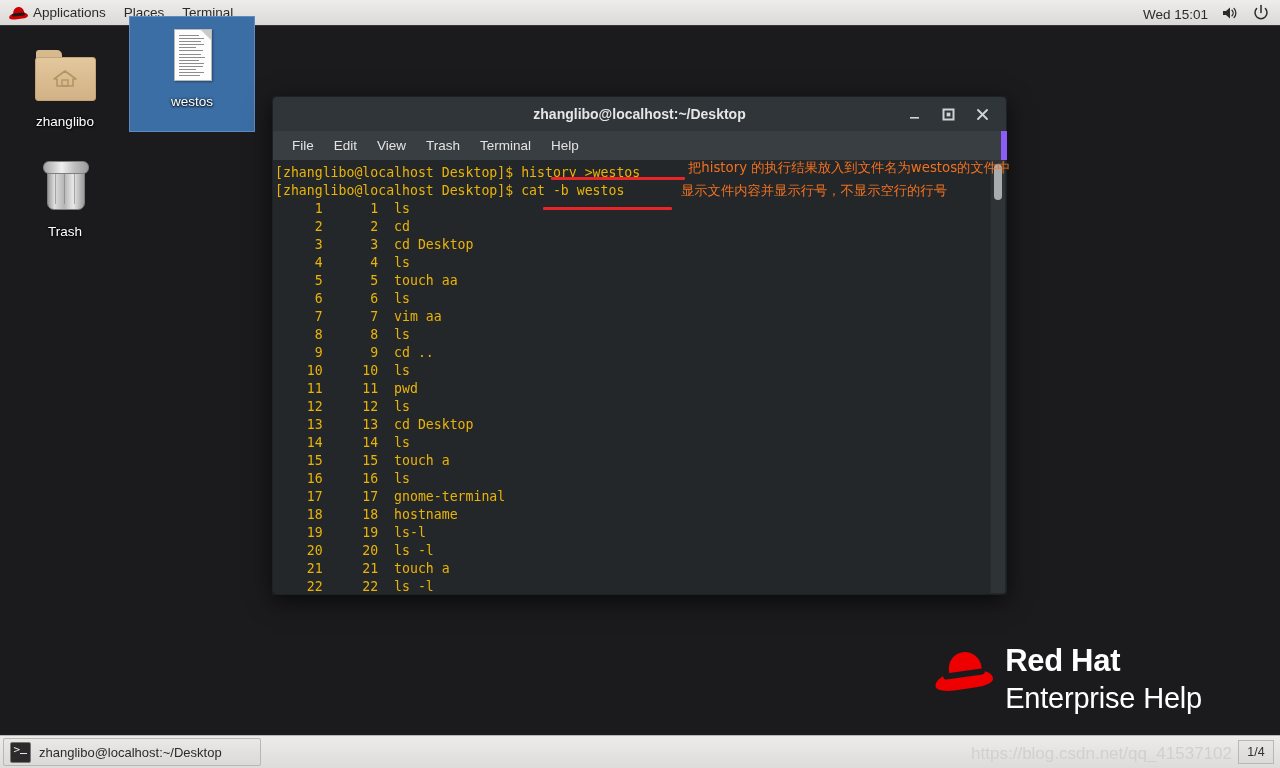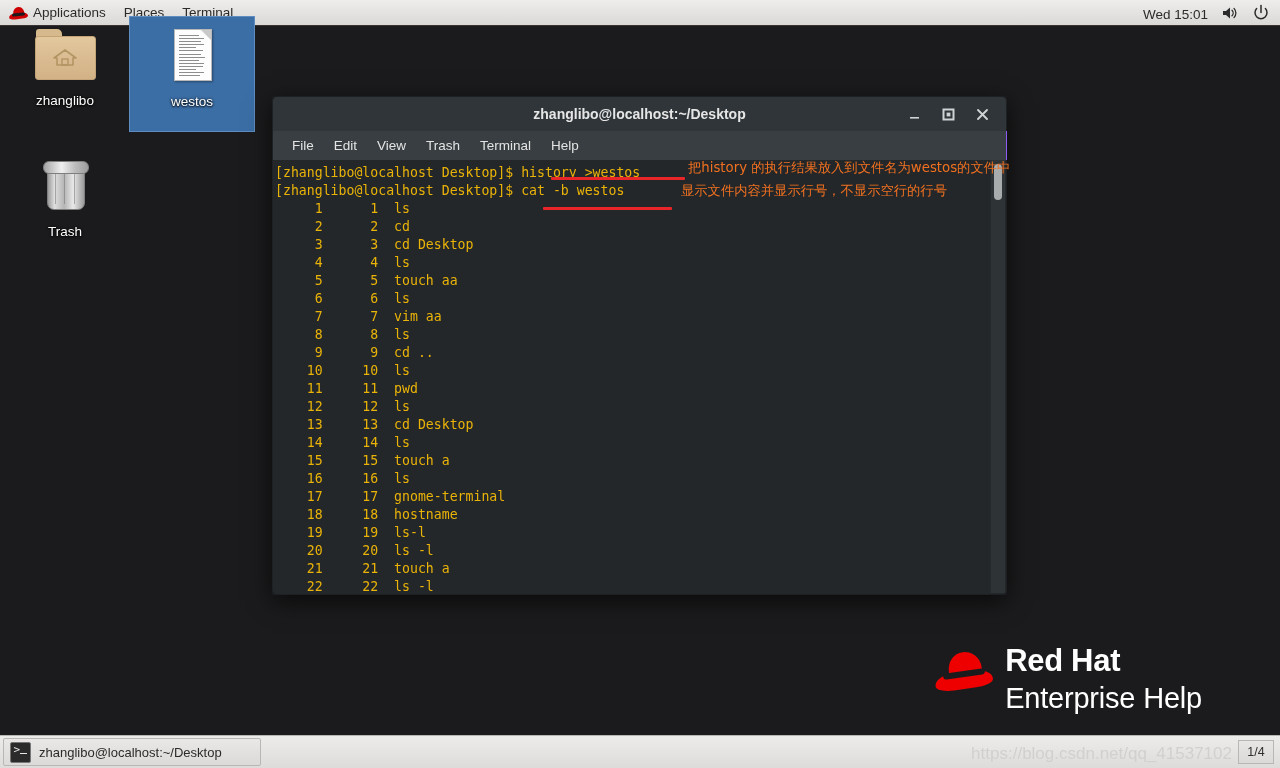--- a/index.html
+++ b/index.html
@@ -179,21 +179,21 @@
     display: flex; align-items:center; justify-content:center;
     color: #cfd3d4;
     font-size: 13px;
     line-height: 1;
     cursor: default;
   }
   #menu-bar {
     height: 29px;
     background: #383e41;
     border-left: 1px solid #1d2124;
-    border-right: 1px solid #8b5cf6;
+    border-right: 6px solid #8b5cf6;
     display: flex; align-items: center;
     padding-left: 9px;
     box-sizing: border-box;
   }
   #menu-bar .m {
     padding: 0 10px;
     font-size: 13.5px;
     color: #e3e3e3;
     line-height: 29px;
     cursor: default;
@@ -376,21 +376,21 @@
       </span>
       <span>
         <svg class="panel-icon" viewBox="0 0 18 18">
           <path d="M4.6 4.6a6 6 0 1 0 8.8 0" stroke="#2b2b2b" stroke-width="1.5" fill="none" stroke-linecap="round"></path>
           <path d="M9 1.6v7" stroke="#2b2b2b" stroke-width="1.5" stroke-linecap="round"></path>
         </svg>
       </span>
     </div>
   </div>
 
-  <div class="desk-icon" style="left:2px; top:16px;">
+  <div class="desk-icon" style="left:2px; top:37px;">
     <span class="icon-glyph folder">
       <span class="tab"></span>
       <span class="body"></span>
       <svg class="home" viewBox="0 0 26 19">
         <path d="M13 2 L24 10 H21 V17 H5 V10 H2 Z" fill="none" stroke="#b39563" stroke-width="1.6" stroke-linejoin="round"></path>
         <rect x="10" y="11" width="6" height="6" fill="none" stroke="#b39563" stroke-width="1.4"></rect>
       </svg>
     </span>
     <span class="label">zhanglibo</span>
   </div>

